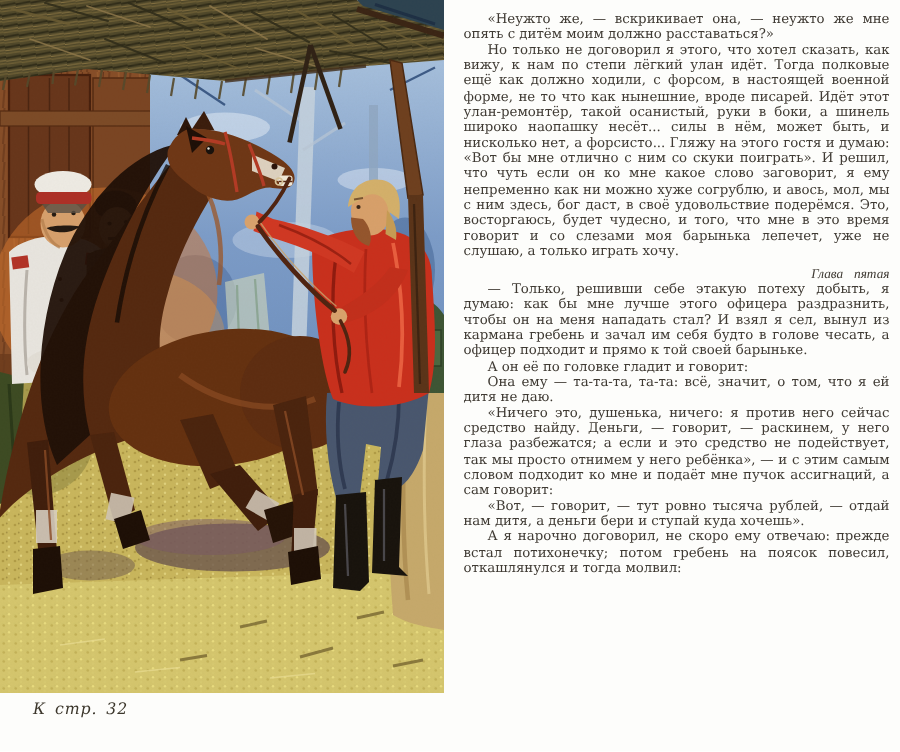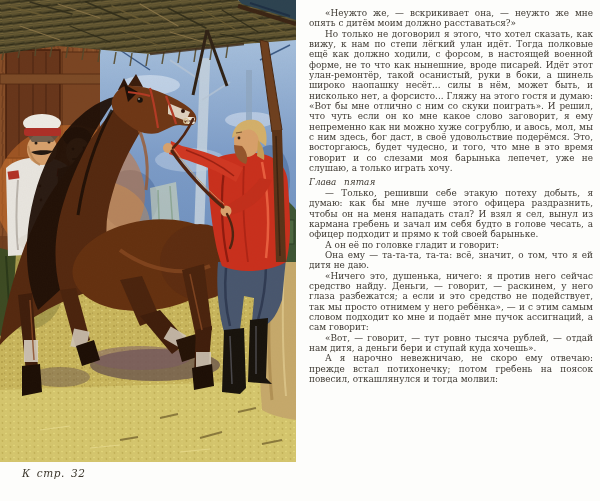--- a/index.html
+++ b/index.html
@@ -15,22 +15,22 @@
     position:absolute;left:22px;top:467px;
     font-style:italic;font-size:10.5px;letter-spacing:.6px;word-spacing:2px;
     color:#3c372c;
   }
   .text-column{
     position:absolute;left:12px;top:8px;width:284px;height:436px;overflow:hidden;
     font-size:8.9px;line-height:10.35px;color:#3f3a33;text-align:justify;
   }
   .text-column p{margin:0;text-indent:16px;}
   .chapter-heading{
-    text-align:left;text-indent:0 !important;
-    font-style:italic;word-spacing:5px;margin:3px 0 1px 0 !important;
+    text-align:right;text-indent:0 !important;
+    font-style:italic;word-spacing:5px;margin:3px 0 1px 0 !important;font-family:Liberation Serif, serif;
   }
   .page-number{
     position:absolute;right:10px;top:471px;
     font-size:10px;color:#3f382e;letter-spacing:1px;margin-top:43px;
   }
 </style>
 </head>
 <body>
 
 <div class="spread">
@@ -321,18 +321,18 @@
   <div class="page page-right">
     <div class="text-column">
       <p>«Неужто же, — вскрикивает она, — неужто же мне опять с дитём моим должно расставаться?»</p>
       <p>Но только не договорил я этого, что хотел сказать, как вижу, к нам по степи лёгкий улан идёт. Тогда полковые ещё как должно ходили, с форсом, в настоящей военной форме, не то что как нынешние, вроде писарей. Идёт этот улан-ремонтёр, такой осанистый, руки в боки, а шинель широко наопашку несёт... силы в нём, может быть, и нисколько нет, а форсисто... Гляжу на этого гостя и думаю: «Вот бы мне отлично с ним со скуки поиграть». И решил, что чуть если он ко мне какое слово заговорит, я ему непременно как ни можно хуже согрублю, и авось, мол, мы с ним здесь, бог даст, в своё удовольствие подерёмся. Это, восторгаюсь, будет чудесно, и того, что мне в это время говорит и со слезами моя барынька лепечет, уже не слушаю, а только играть хочу.</p>
       <p class="chapter-heading">Глава пятая</p>
       <p>— Только, решивши себе этакую потеху добыть, я думаю: как бы мне лучше этого офицера раздразнить, чтобы он на меня нападать стал? И взял я сел, вынул из кармана гребень и зачал им себя будто в голове чесать, а офицер подходит и прямо к той своей барыньке.</p>
       <p>А он её по головке гладит и говорит:</p>
       <p>Она ему — та-та-та, та-та: всё, значит, о том, что я ей дитя не даю.</p>
       <p>«Ничего это, душенька, ничего: я против него сейчас средство найду. Деньги, — говорит, — раскинем, у него глаза разбежатся; а если и это средство не подействует, так мы просто отнимем у него ребёнка», — и с этим самым словом подходит ко мне и подаёт мне пучок ассигнаций, а сам говорит:</p>
       <p>«Вот, — говорит, — тут ровно тысяча рублей, — отдай нам дитя, а деньги бери и ступай куда хочешь».</p>
-      <p>А я нарочно невежничаю, не скоро ему отвечаю: прежде встал потихонечку; потом гребень на поясок повесил, откашлянулся и тогда молвил:</p>
+      <p>А я нарочно договорил, не скоро ему отвечаю: прежде встал потихонечку; потом гребень на поясок повесил, откашлянулся и тогда молвил:</p>
     </div>
     <div class="page-number">33</div>
   </div>
 
 </div>
 
 </body></html>

